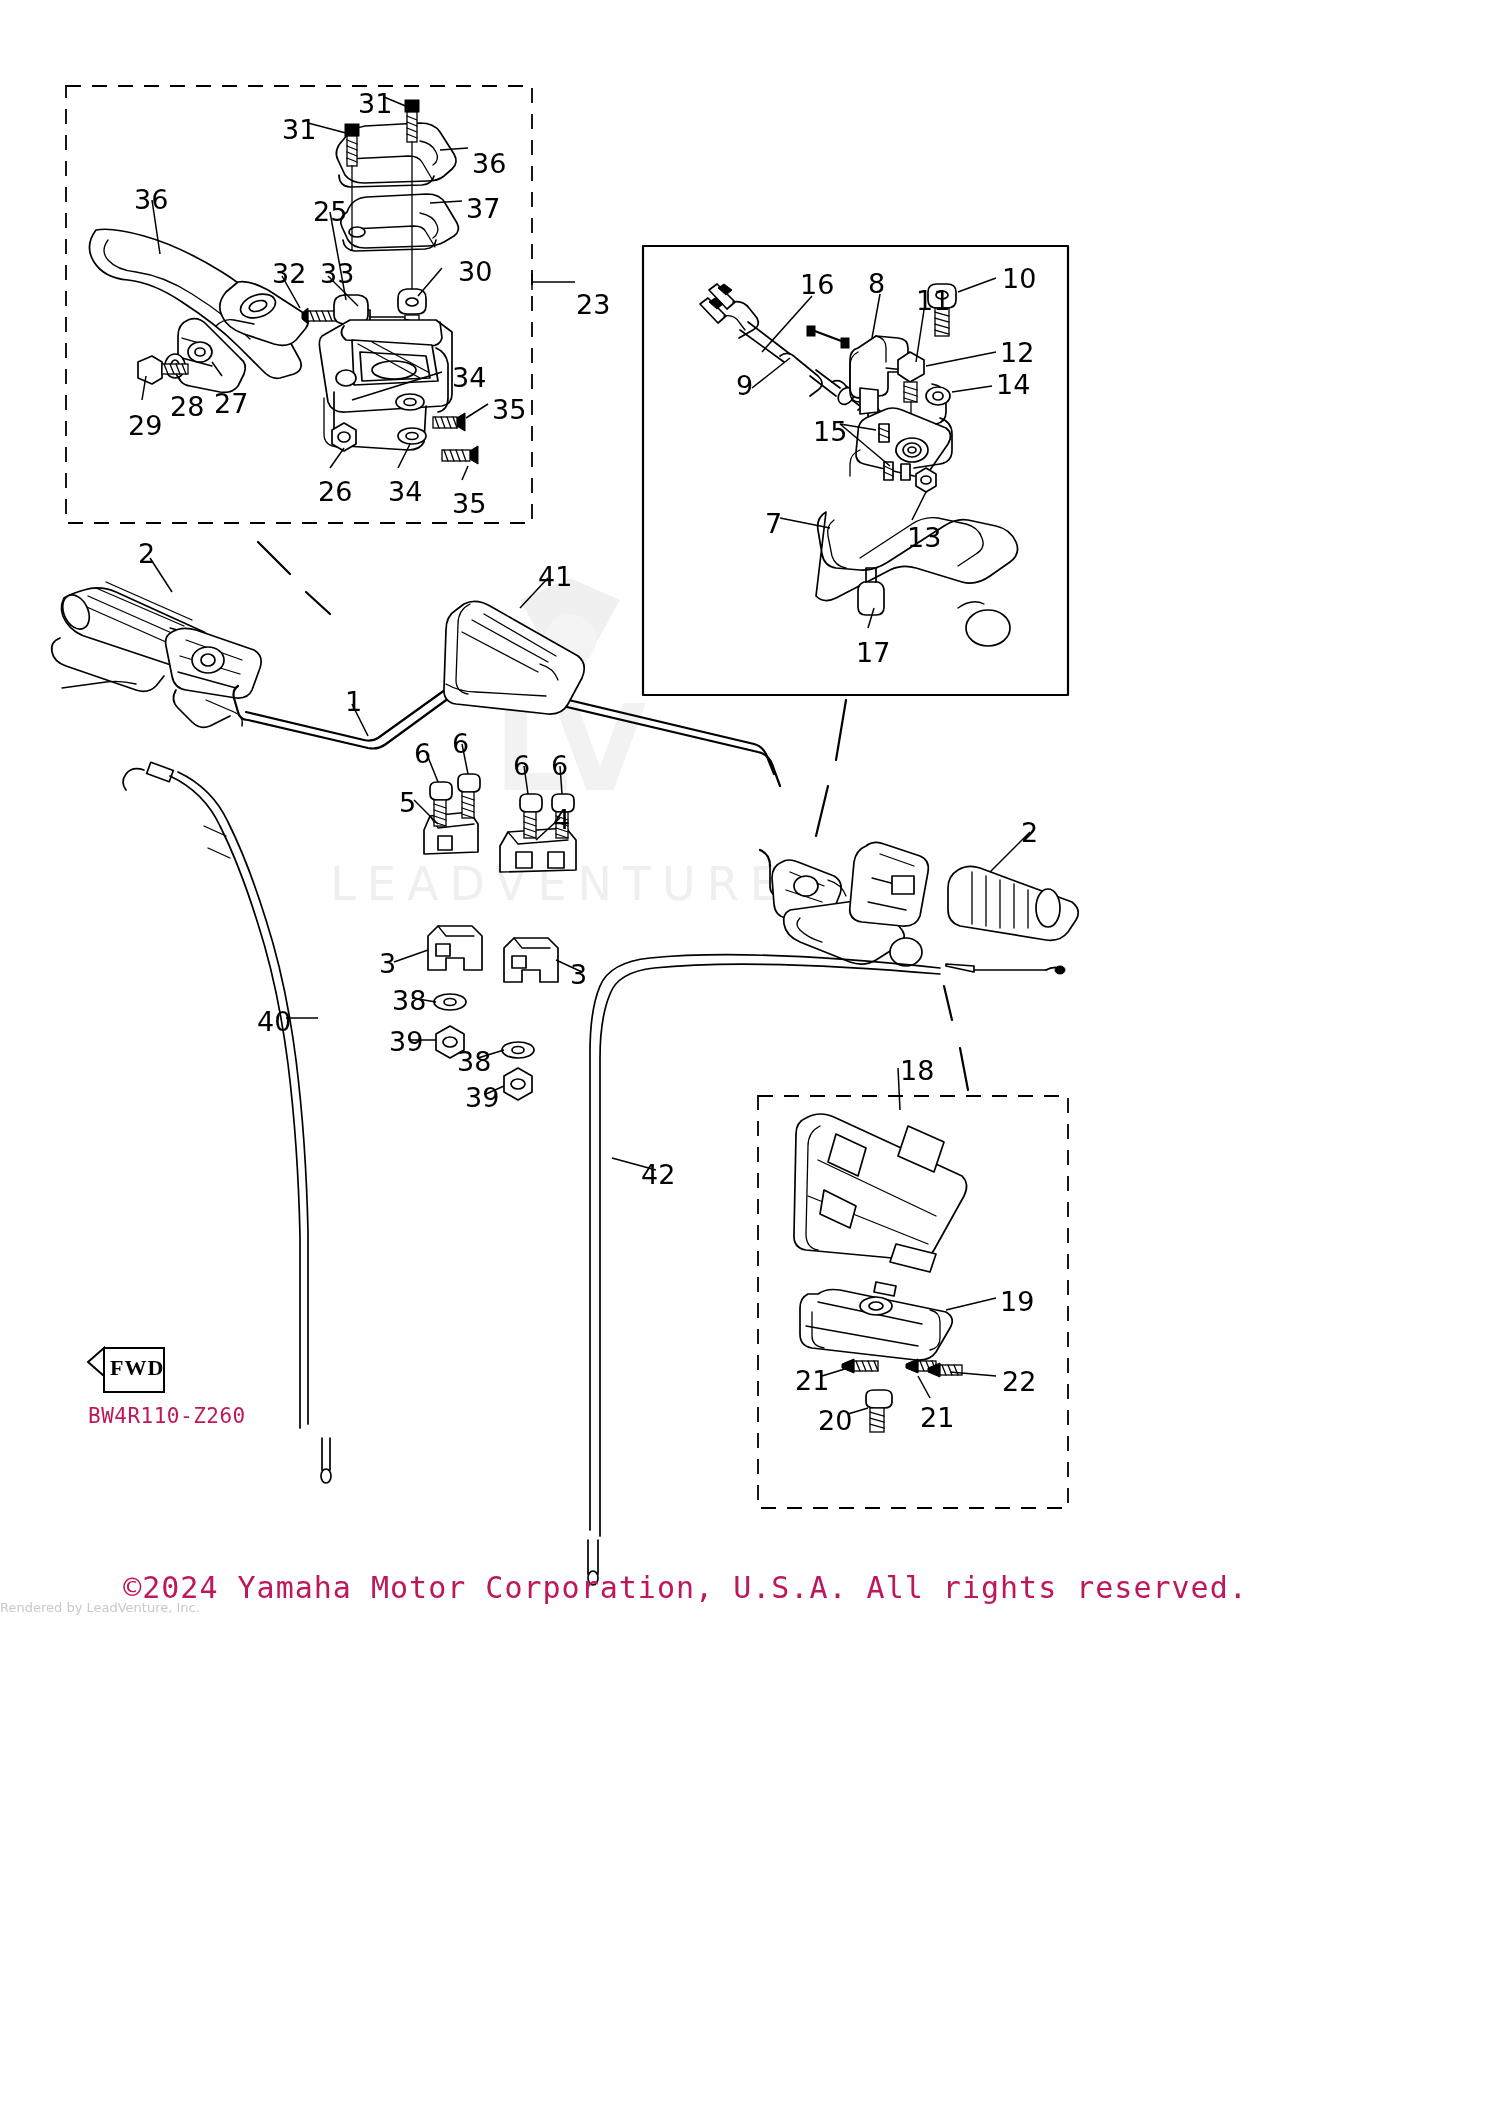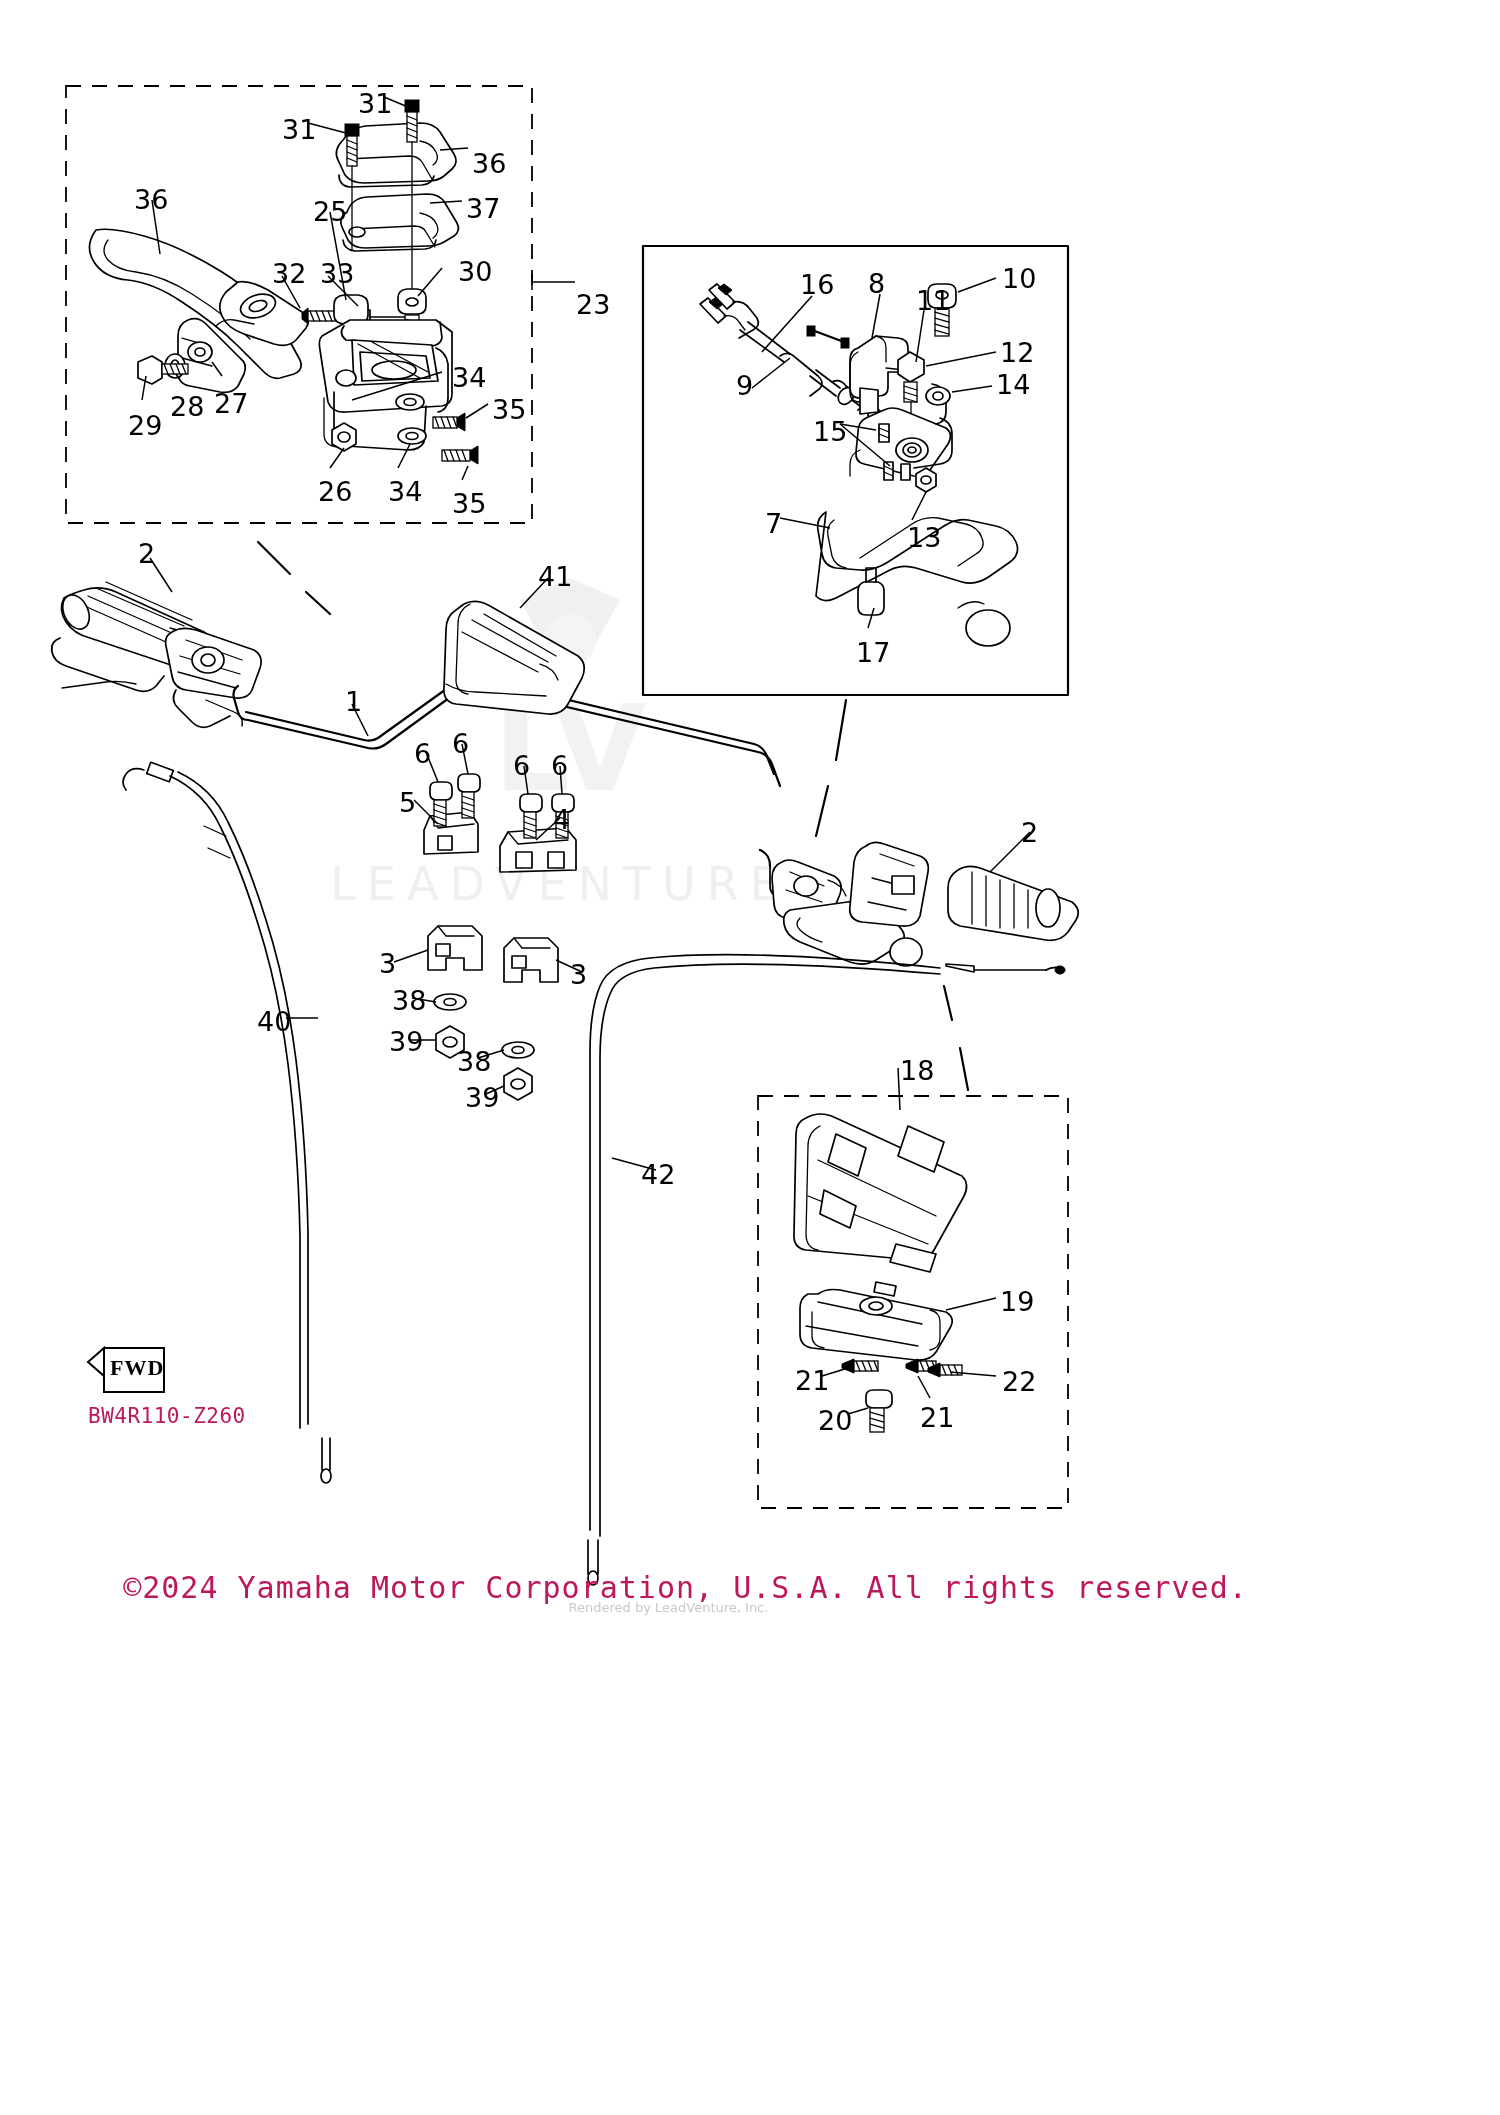--- a/index.html
+++ b/index.html
@@ -8,21 +8,21 @@
   #sheet{position:absolute;left:0;top:0;width:1500px;height:2115px;}
   svg#canvas{position:absolute;left:0;top:0;width:1500px;height:2115px;}
   .callout{position:absolute;font-family:"DejaVu Sans",sans-serif;
            font-size:27px;font-weight:400;color:#000;line-height:1;
            letter-spacing:0px;white-space:nowrap;}
   .partno{position:absolute;font-family:"DejaVu Sans Mono","DejaVu Sans",monospace;
           font-size:21px;color:#be185d;white-space:nowrap;letter-spacing:0.5px;}
   .footer{position:absolute;left:0;width:1371px;text-align:center;
           font-family:"DejaVu Sans Mono","DejaVu Sans",monospace;
           font-size:30px;color:#be185d;white-space:nowrap;letter-spacing:1px;}
-  .rendered{position:absolute;left:0;width:1337px;text-align:center;
+  .rendered{position:absolute;left:0;width:1337px;
             font-family:"DejaVu Sans",sans-serif;font-size:13px;
             color:#c9c9c9;white-space:nowrap;}
   .wm-text{font-family:"DejaVu Sans",sans-serif;font-size:46px;
            letter-spacing:11px;fill:#efefef;font-weight:400;}
 </style>
 </head>
 <body>
 
 <div id="sheet">
 

